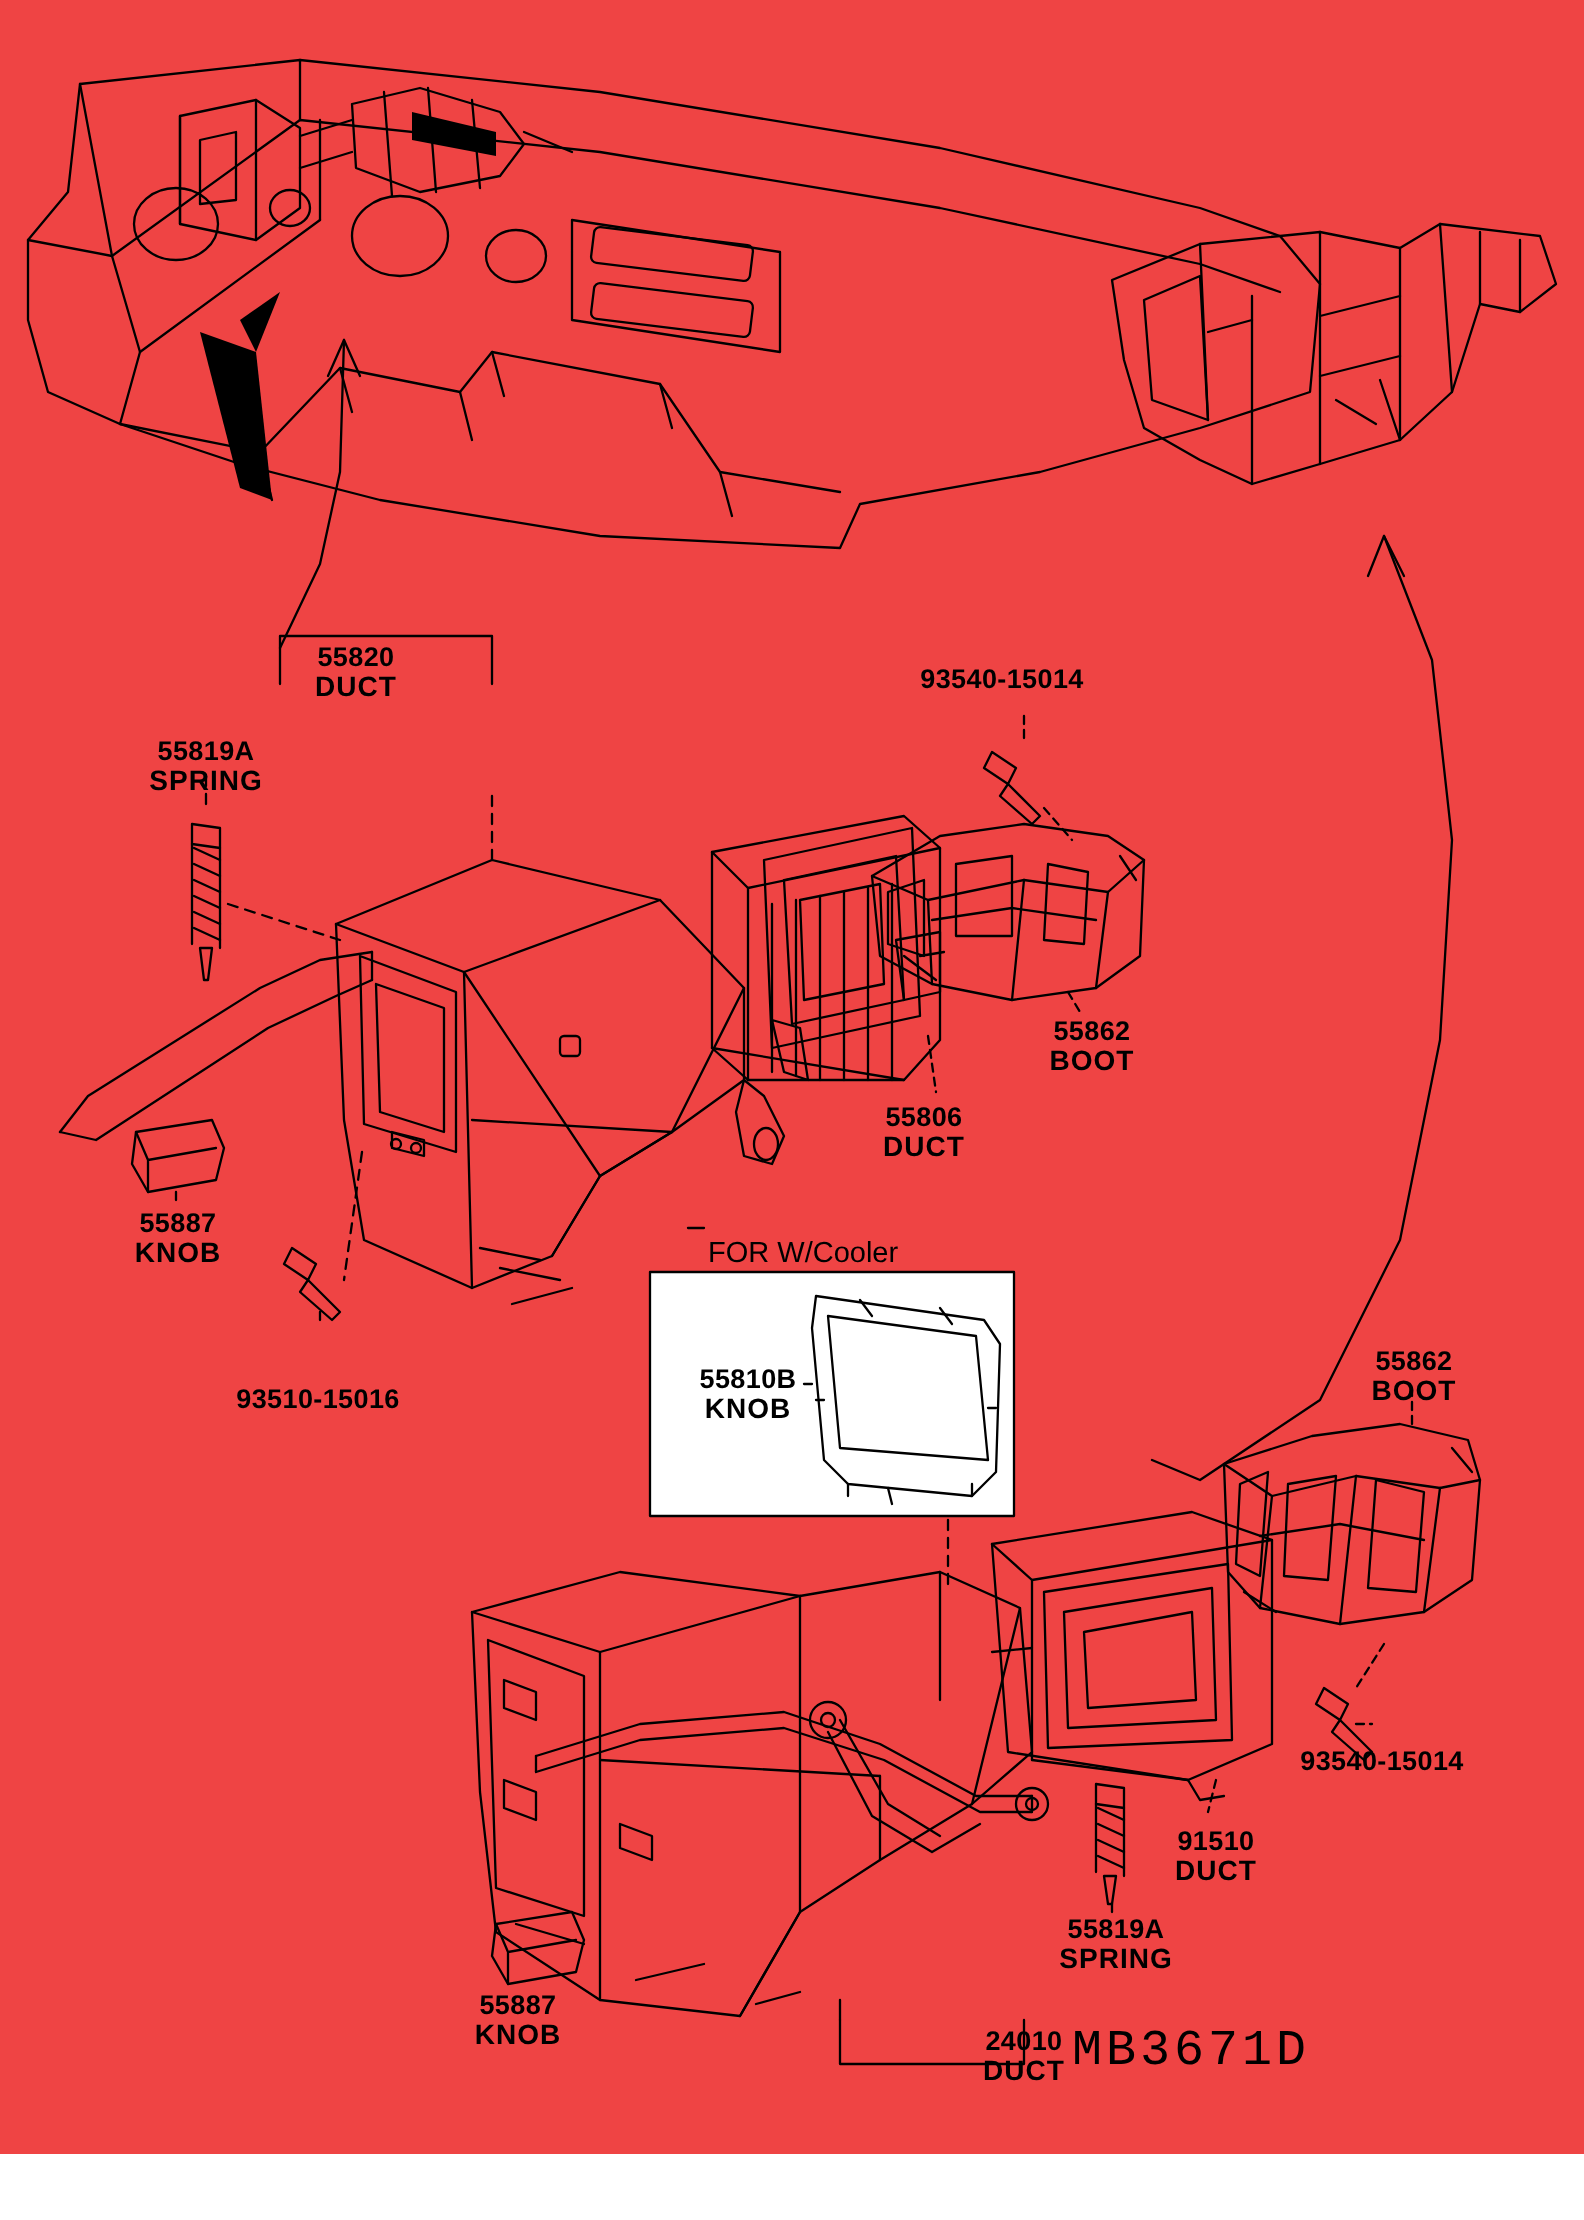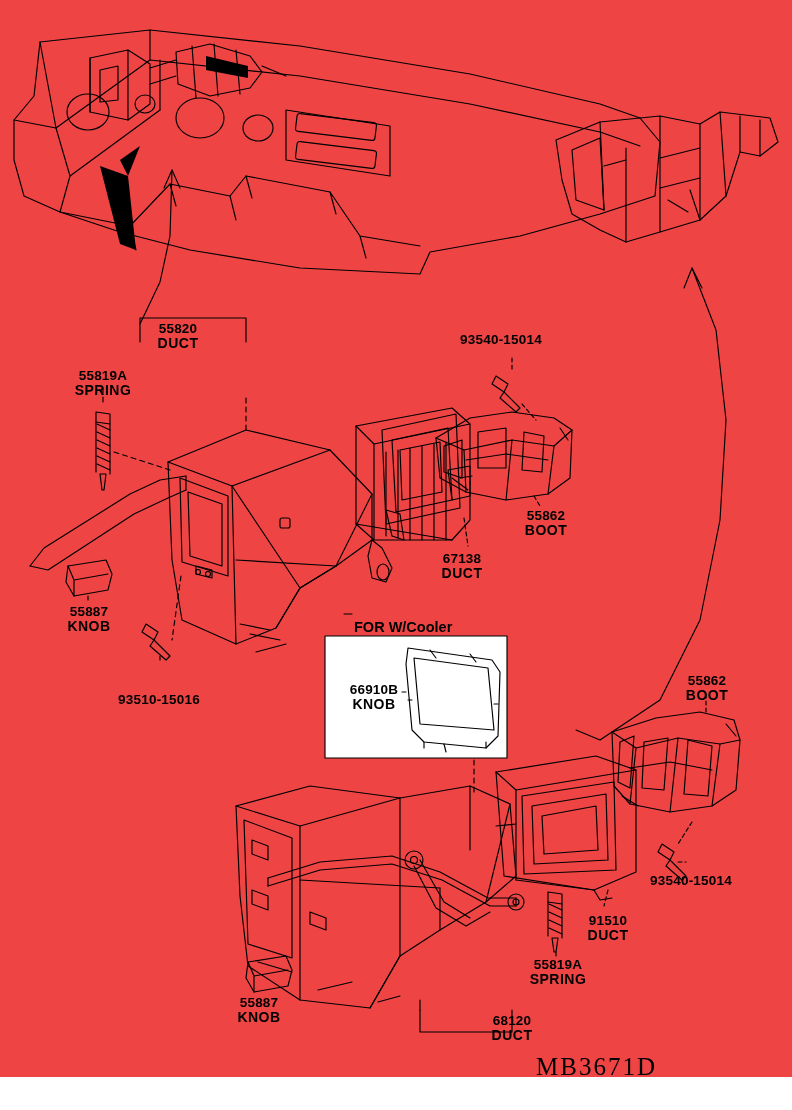--- a/index.html
+++ b/index.html
@@ -40,21 +40,21 @@
   .lbl .sub {
     display: block;
     font-size: 14px;
     font-weight: 700;
     letter-spacing: 0.5px;
   }
   .lbl.center { text-align: center; transform: translateX(-50%); }
   .boxtitle {
     position: absolute;
     font-size: 14.5px;
-    font-weight: 700;
+    font-weight: 400;
     color: #000;
     white-space: nowrap;
     font-family: "Liberation Sans", sans-serif;
   }
   .sigtext {
     position: absolute;
     font-family: "Liberation Serif", serif;
     font-size: 25px;
     letter-spacing: 2px;
     color: #000;
@@ -352,35 +352,35 @@
   <div class="lbl center" style="left:501px; top:333px;">
     <span class="num">93540-15014</span>
   </div>
 
   <div class="lbl center" style="left:546px; top:509px;">
     <span class="num">55862</span>
     <span class="sub">BOOT</span>
   </div>
 
   <div class="lbl center" style="left:462px; top:552px;">
-    <span class="num">67138</span>
+    <span class="num">55806</span>
     <span class="sub">DUCT</span>
   </div>
 
   <div class="lbl center" style="left:89px; top:605px;">
     <span class="num">55887</span>
     <span class="sub">KNOB</span>
   </div>
 
   <div class="lbl center" style="left:159px; top:693px;">
     <span class="num">93510-15016</span>
   </div>
 
   <div class="lbl center" style="left:374px; top:683px;">
-    <span class="num">66910B</span>
+    <span class="num">55810B</span>
     <span class="sub">KNOB</span>
   </div>
 
   <div class="lbl center" style="left:707px; top:674px;">
     <span class="num">55862</span>
     <span class="sub">BOOT</span>
   </div>
 
   <div class="lbl center" style="left:691px; top:874px;">
     <span class="num">93540-15014</span>
@@ -395,21 +395,21 @@
     <span class="num">55819A</span>
     <span class="sub">SPRING</span>
   </div>
 
   <div class="lbl center" style="left:259px; top:996px;">
     <span class="num">55887</span>
     <span class="sub">KNOB</span>
   </div>
 
   <div class="lbl center" style="left:512px; top:1014px;">
-    <span class="num">68120</span>
+    <span class="num">24010</span>
     <span class="sub">DUCT</span>
   </div>
 
   <div class="boxtitle" style="left:354px; top:619px;">FOR  W/Cooler</div>
 
-  <div class="sigtext" style="left:536px; top:1053px;">MB3671D</div>
+  <div class="sigtext" style="left:536px; top:1011px;font-family:Liberation Mono, monospace;">MB3671D</div>
 
 </div>
 
 </body></html>

